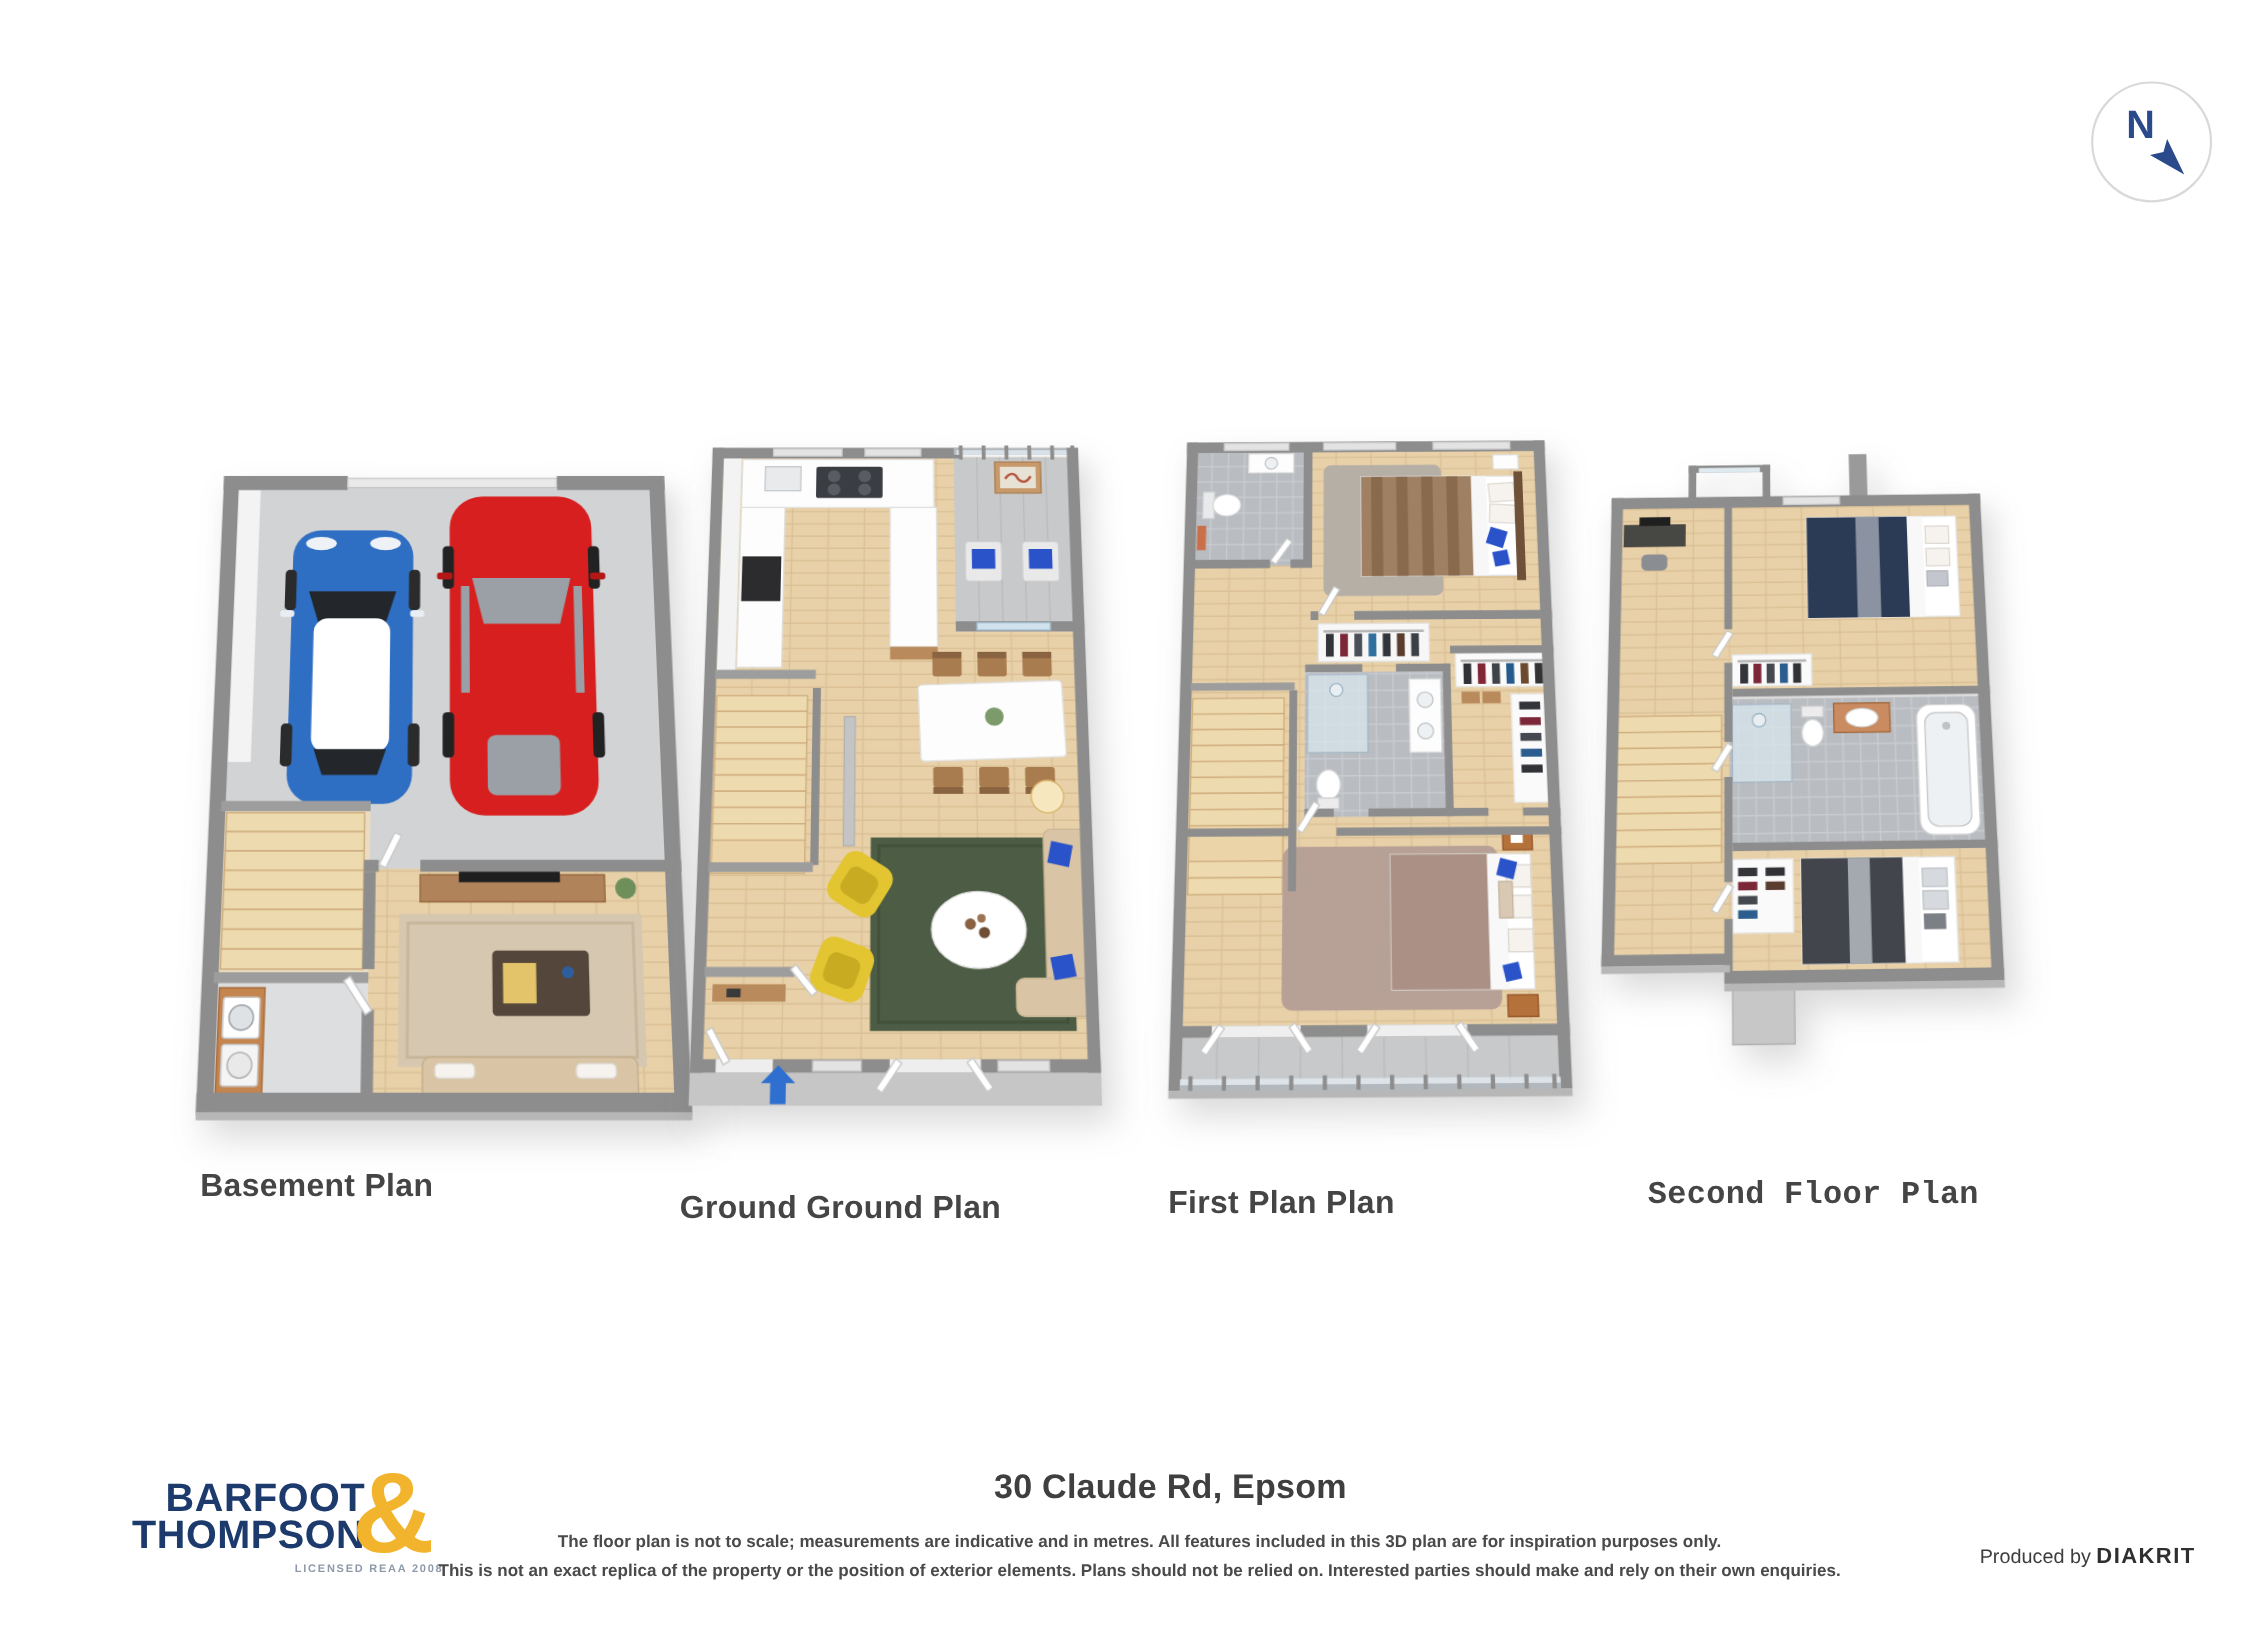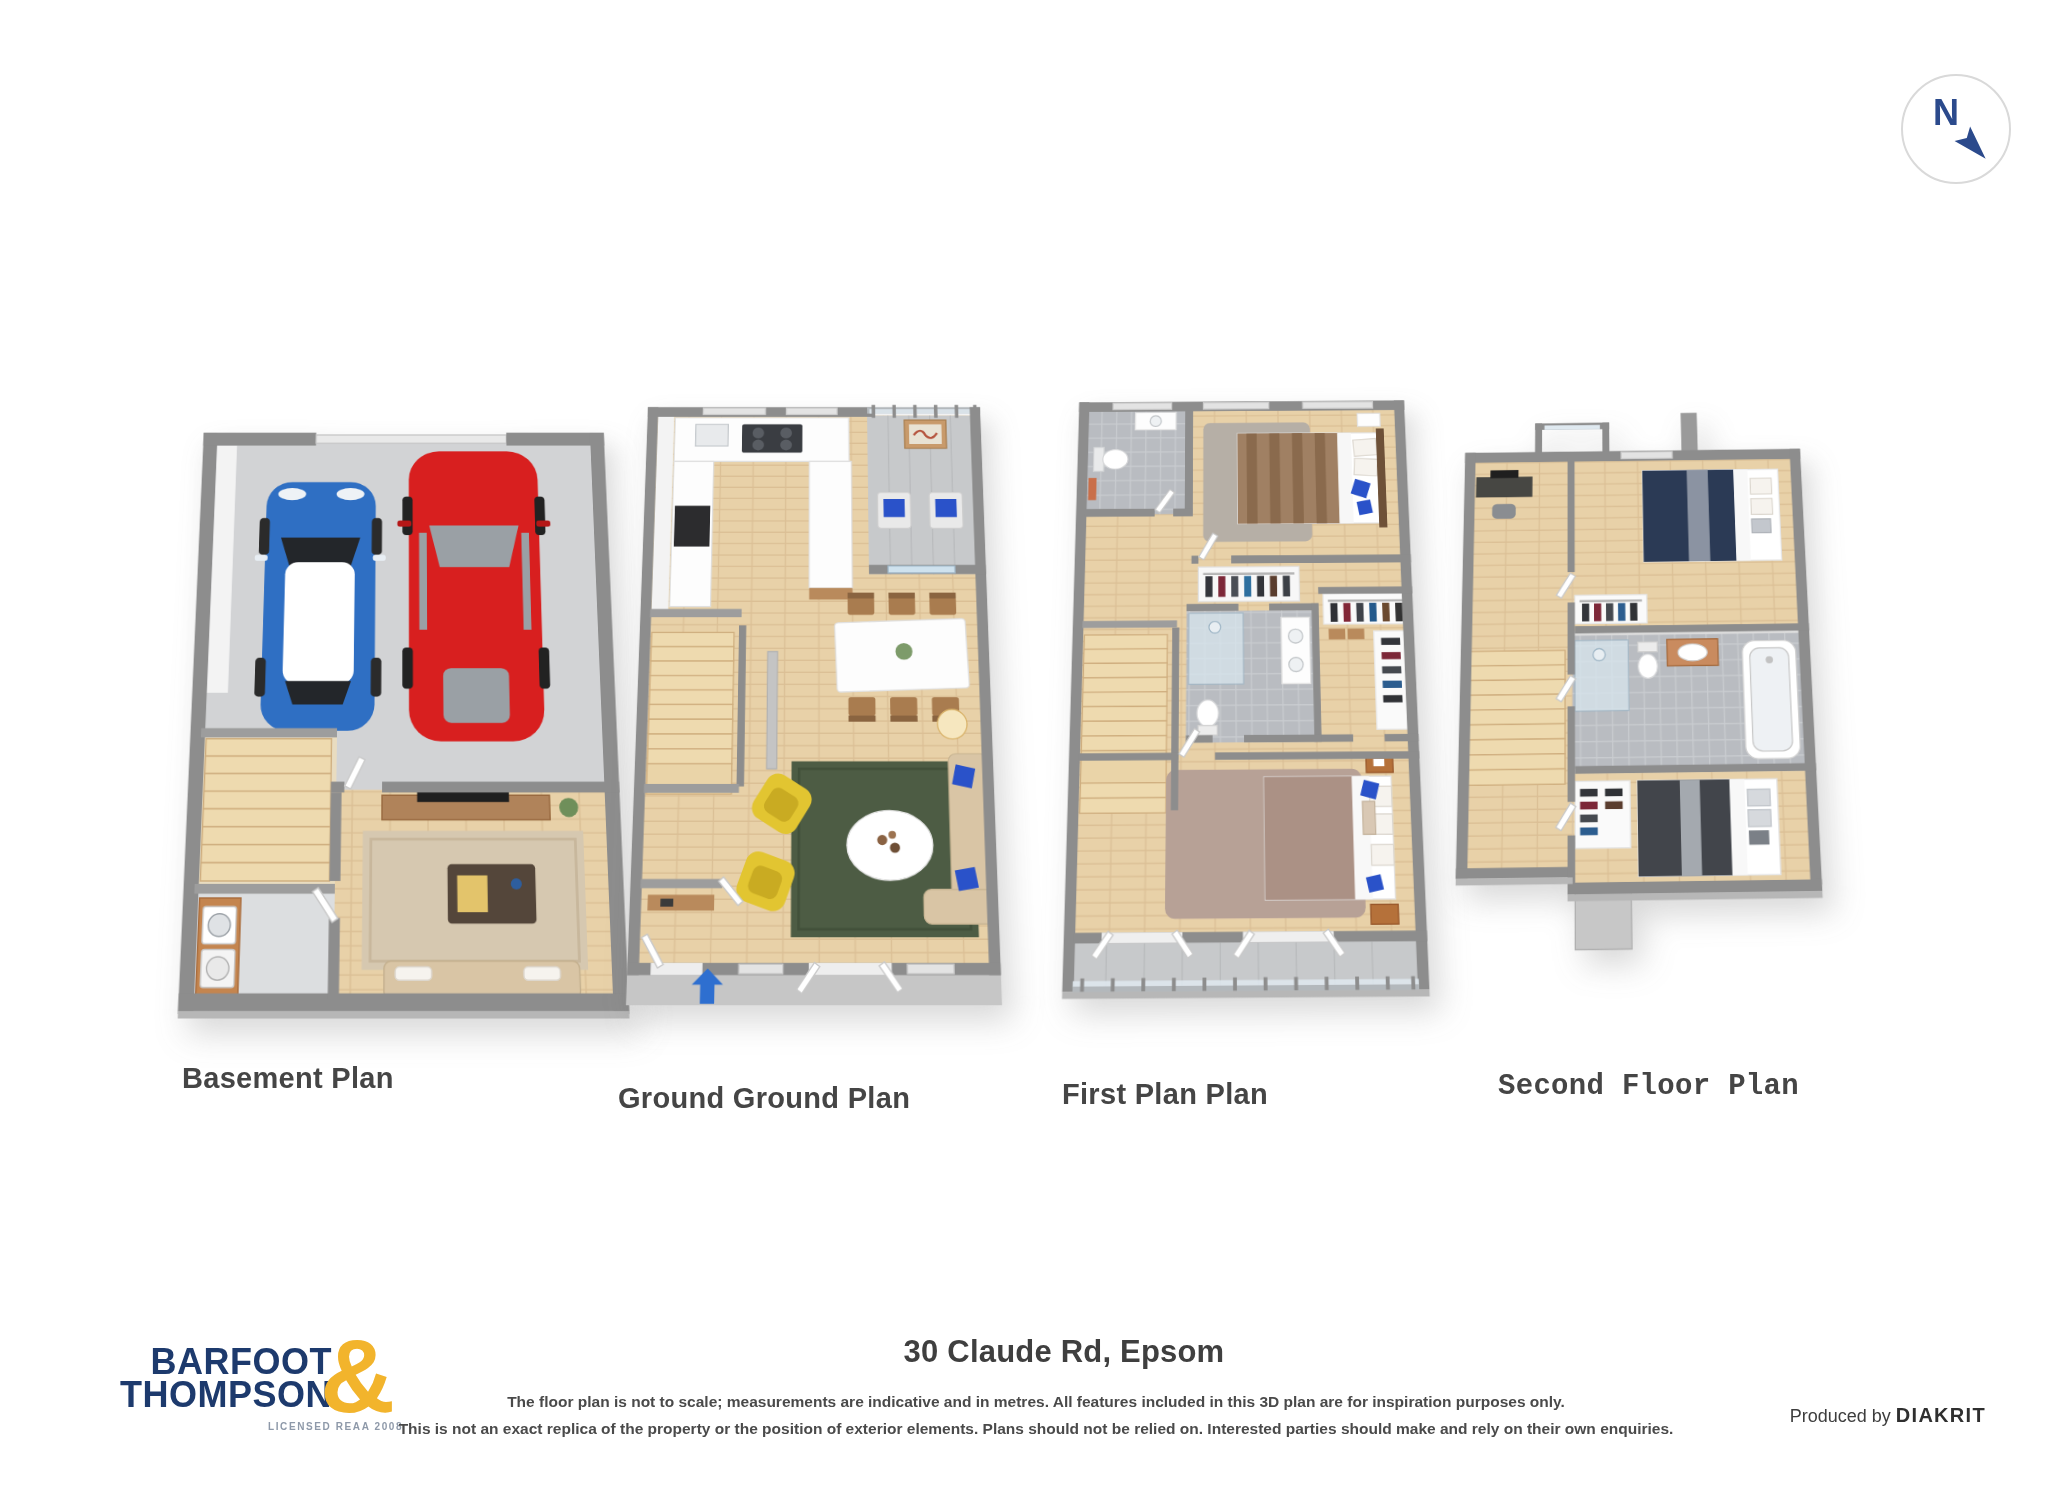--- a/index.html
+++ b/index.html
@@ -29,21 +29,21 @@
   .compass{position:absolute;left:1901px;top:74px;width:106px;height:106px;border-radius:50%;
            background:#fff;border:2px solid #d9d9d9;}
   .compass-n{position:absolute;left:30px;top:16px;font-size:36px;font-weight:700;color:#2b4a8c;}
   .compass-arrow{position:absolute;left:46px;top:46px;width:40px;height:40px;}
 
   
   .address{position:absolute;left:0;top:1334px;width:100%;text-align:center;
            transform:translateX(40px);font-size:31px;font-weight:700;color:#3f3f3f;letter-spacing:.2px;}
   .disclaimer{position:absolute;left:0;top:1388px;width:100%;text-align:center;
               transform:translateX(12px);font-size:15.5px;font-weight:600;color:#4a4a4a;line-height:27px;}
-  .producer{position:absolute;right:62px;top:1404px;font-size:18px;color:#3d3d3d;margin-left:32px;}
+  .producer{position:absolute;right:52px;top:1404px;font-size:18px;color:#3d3d3d;margin-left:32px;}
   .producer .brand{font-size:20px;font-weight:700;letter-spacing:1.3px;color:#2f2f2f;}
 
   
   .logo{position:absolute;left:120px;top:1338px;display:flex;align-items:center;}
   .logo-text{text-align:right;font-size:36px;font-weight:800;line-height:33px;
              letter-spacing:.5px;color:#1d3a6d;}
   .logo-amp{font-size:104px;font-weight:700;line-height:84px;margin-left:-12px;margin-top:-4px;color:#f2b42c;}
   .logo-tagline{position:absolute;right:-8px;bottom:-14px;font-size:10px;font-weight:600;
                 letter-spacing:1.6px;color:#8e99a9;white-space:nowrap;}
 </style>

